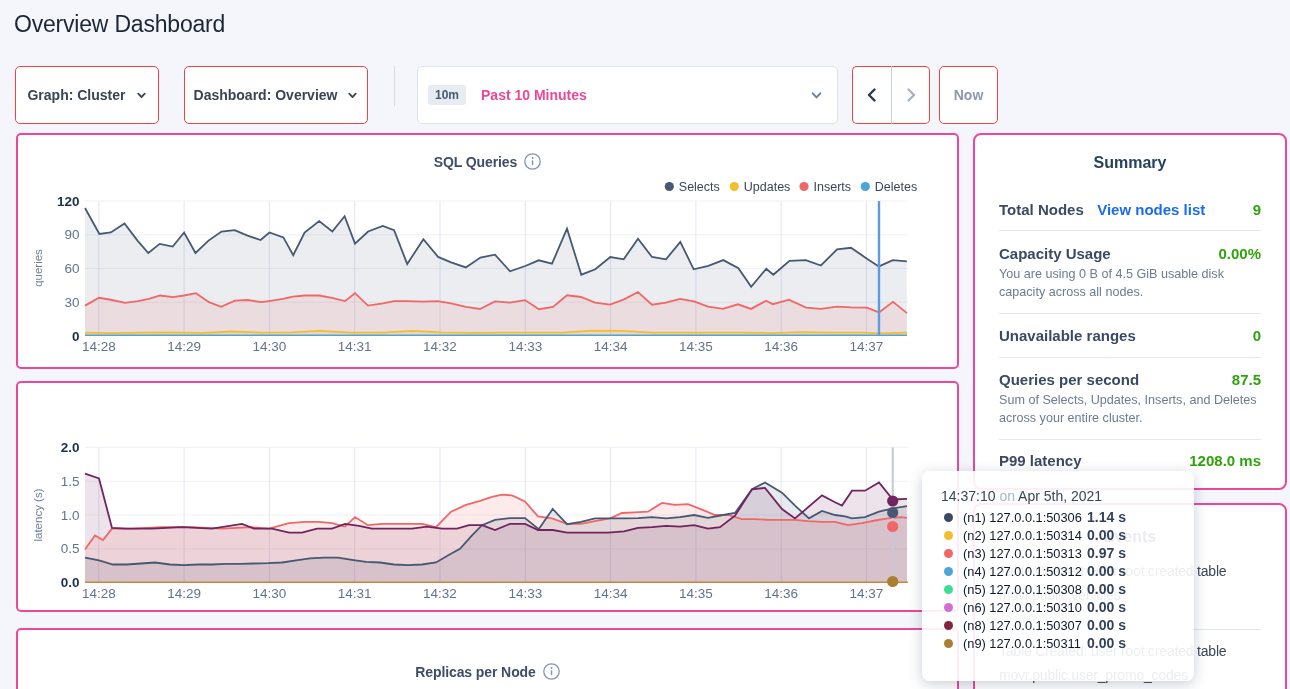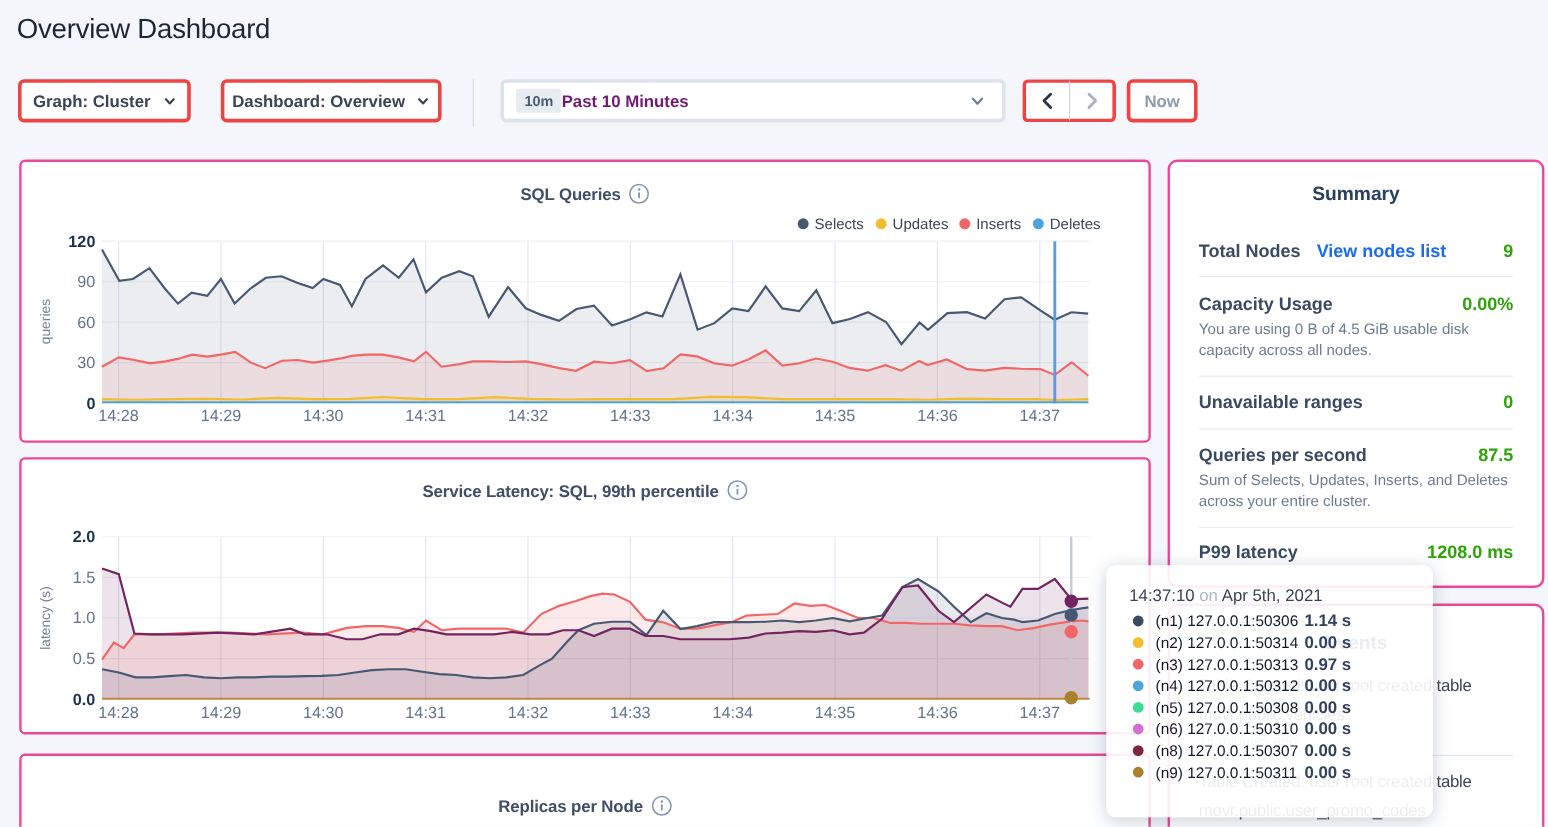--- a/index.html
+++ b/index.html
@@ -1,19 +1,19 @@
 <!DOCTYPE html>
 <html><head><meta charset="utf-8"><style>
 * { margin:0; padding:0; box-sizing:border-box; }
 html,body { width:1290px; height:689px; overflow:hidden; background:#f4f6fb;
   font-family:"Liberation Sans", sans-serif; position:relative; }
 .abs { position:absolute; }
 .card { position:absolute; background:#fff; border:2px solid #ec4899; border-radius:5px; }
 h1 { position:absolute; left:14px; top:11px; font-size:23px; font-weight:500; color:#1c2634; letter-spacing:-0.2px; }
-.btn { position:absolute; background:#fff; border:3px solid #ef4444; border-radius:5px; height:36px; top:66px;
+.btn { position:absolute; background:#fff; border:1px solid #ef4444; border-radius:5px; height:58px; top:66px;
   display:flex; align-items:center; justify-content:center; font-size:14px; font-weight:bold; color:#394455; }
 .ttl { position:absolute; width:100%; text-align:center; font-size:14px; font-weight:bold; color:#3f4d66; letter-spacing:-0.1px; }
 .sumrow { display:flex; justify-content:space-between; align-items:baseline; }
 .sumlab { font-size:15px; font-weight:bold; color:#3b4a63; }
 .sumval { font-size:15px; font-weight:bold; color:#2fa30b; }
 .sumdesc { position:absolute; left:24px; right:22px; font-size:12.6px; color:#6d7b91; line-height:18px; }
 .sumdiv { position:absolute; left:24px; right:24px; border-top:1px solid #e3e9f1; }
 .tr { height:18px; display:flex; align-items:center; }
 .td { width:9px; height:9px; border-radius:50%; margin-left:3px; margin-right:10px; flex:none; }
 .tl { font-size:12.8px; color:#0f172a; width:124px; }
@@ -28,21 +28,21 @@
       </svg>
     </span></div>
 <div class="btn" style="left:184px; width:184px;">Dashboard:&nbsp;Overview<span style="margin-left:10px;display:inline-flex">
       <svg width="11" height="11" viewBox="0 0 12 12">
         <path d="M2.5 4 L6 7.8 L9.5 4" fill="none" stroke="#394455" stroke-width="2" stroke-linecap="round" stroke-linejoin="round"></path>
       </svg>
     </span></div>
 <div class="abs" style="left:394px;top:66px;width:1px;height:40px;background:#d6dce6"></div>
 <div class="btn" style="left:417px; width:421px; justify-content:flex-start; border-color:#dde3ec;">
   <span style="background:#e7ecf3;border-radius:3px;font-size:12px;font-weight:bold;color:#475872;padding:3px 7px;margin-left:10px;">10m</span>
-  <span style="color:#701a75;">Past 10 Minutes</span>
+  <span style="margin-left:15px;color:#ec4899;">Past 10 Minutes</span>
   <span style="position:absolute;right:14px;display:inline-flex">
       <svg width="13" height="13" viewBox="0 0 12 12">
         <path d="M2.5 4 L6 7.8 L9.5 4" fill="none" stroke="#70809a" stroke-width="1.8" stroke-linecap="round" stroke-linejoin="round"></path>
       </svg>
     </span>
 </div>
 <div class="btn" style="left:852px;width:40px;border-radius:5px 0 0 5px;border-right:0.5px solid #c7d0de;">
     <svg width="16" height="16" viewBox="0 0 16 16">
       <path d="M10.5 2.5 L5 8 L10.5 13.5" fill="none" stroke="#2c3647" stroke-width="2.4" stroke-linecap="round" stroke-linejoin="round"></path>
     </svg>
@@ -105,25 +105,20 @@
         <circle cx="732.3" cy="184.5" r="4.6" fill="#f2be2d"></circle>
         <text x="741.8" y="189" font-size="12.5" fill="#3a4657" font-family="Liberation Sans">Updates</text>
         <circle cx="802" cy="184.5" r="4.6" fill="#f16767"></circle>
         <text x="811.5" y="189" font-size="12.5" fill="#3a4657" font-family="Liberation Sans">Inserts</text>
         <circle cx="863.3" cy="184.5" r="4.6" fill="#4da4dc"></circle>
         <text x="872.8" y="189" font-size="12.5" fill="#3a4657" font-family="Liberation Sans">Deletes</text>
       </g>
     </svg>
 </div>
 <div class="card" style="left:16px;top:381px;width:943px;height:231px;">
-  <div class="ttl" style="top:17px;">Service Latency: SQL, 99th percentile<svg width="17" height="17" viewBox="0 0 17 17" style="vertical-align:-3px;margin-left:7px">
-        <circle cx="8.5" cy="8.5" r="7.7" fill="none" stroke="#8295b3" stroke-width="1.3"></circle>
-        <rect x="7.8" y="7.3" width="1.5" height="5" rx="0.7" fill="#8295b3"></rect>
-        <circle cx="8.55" cy="4.9" r="1" fill="#8295b3"></circle>
-      </svg></div>
   <svg width="943" height="230" style="position:absolute;left:0;top:0">
       <g transform="translate(-16.0,-381.0)">
         <line x1="83.0" y1="546.9" x2="906" y2="546.9" stroke="#eef1f7" stroke-width="1"></line>
         <line x1="83.0" y1="513.0" x2="906" y2="513.0" stroke="#eef1f7" stroke-width="1"></line>
         <line x1="83.0" y1="479.2" x2="906" y2="479.2" stroke="#eef1f7" stroke-width="1"></line>
         <line x1="83.0" y1="445.3" x2="906" y2="445.3" stroke="#eef1f7" stroke-width="1"></line>
         <line x1="96.8" y1="445.3" x2="96.8" y2="580.8" stroke="#e2e7f2" stroke-width="1"></line>
         <line x1="182.1" y1="445.3" x2="182.1" y2="580.8" stroke="#e2e7f2" stroke-width="1"></line>
         <line x1="267.4" y1="445.3" x2="267.4" y2="580.8" stroke="#e2e7f2" stroke-width="1"></line>
         <line x1="352.7" y1="445.3" x2="352.7" y2="580.8" stroke="#e2e7f2" stroke-width="1"></line>

